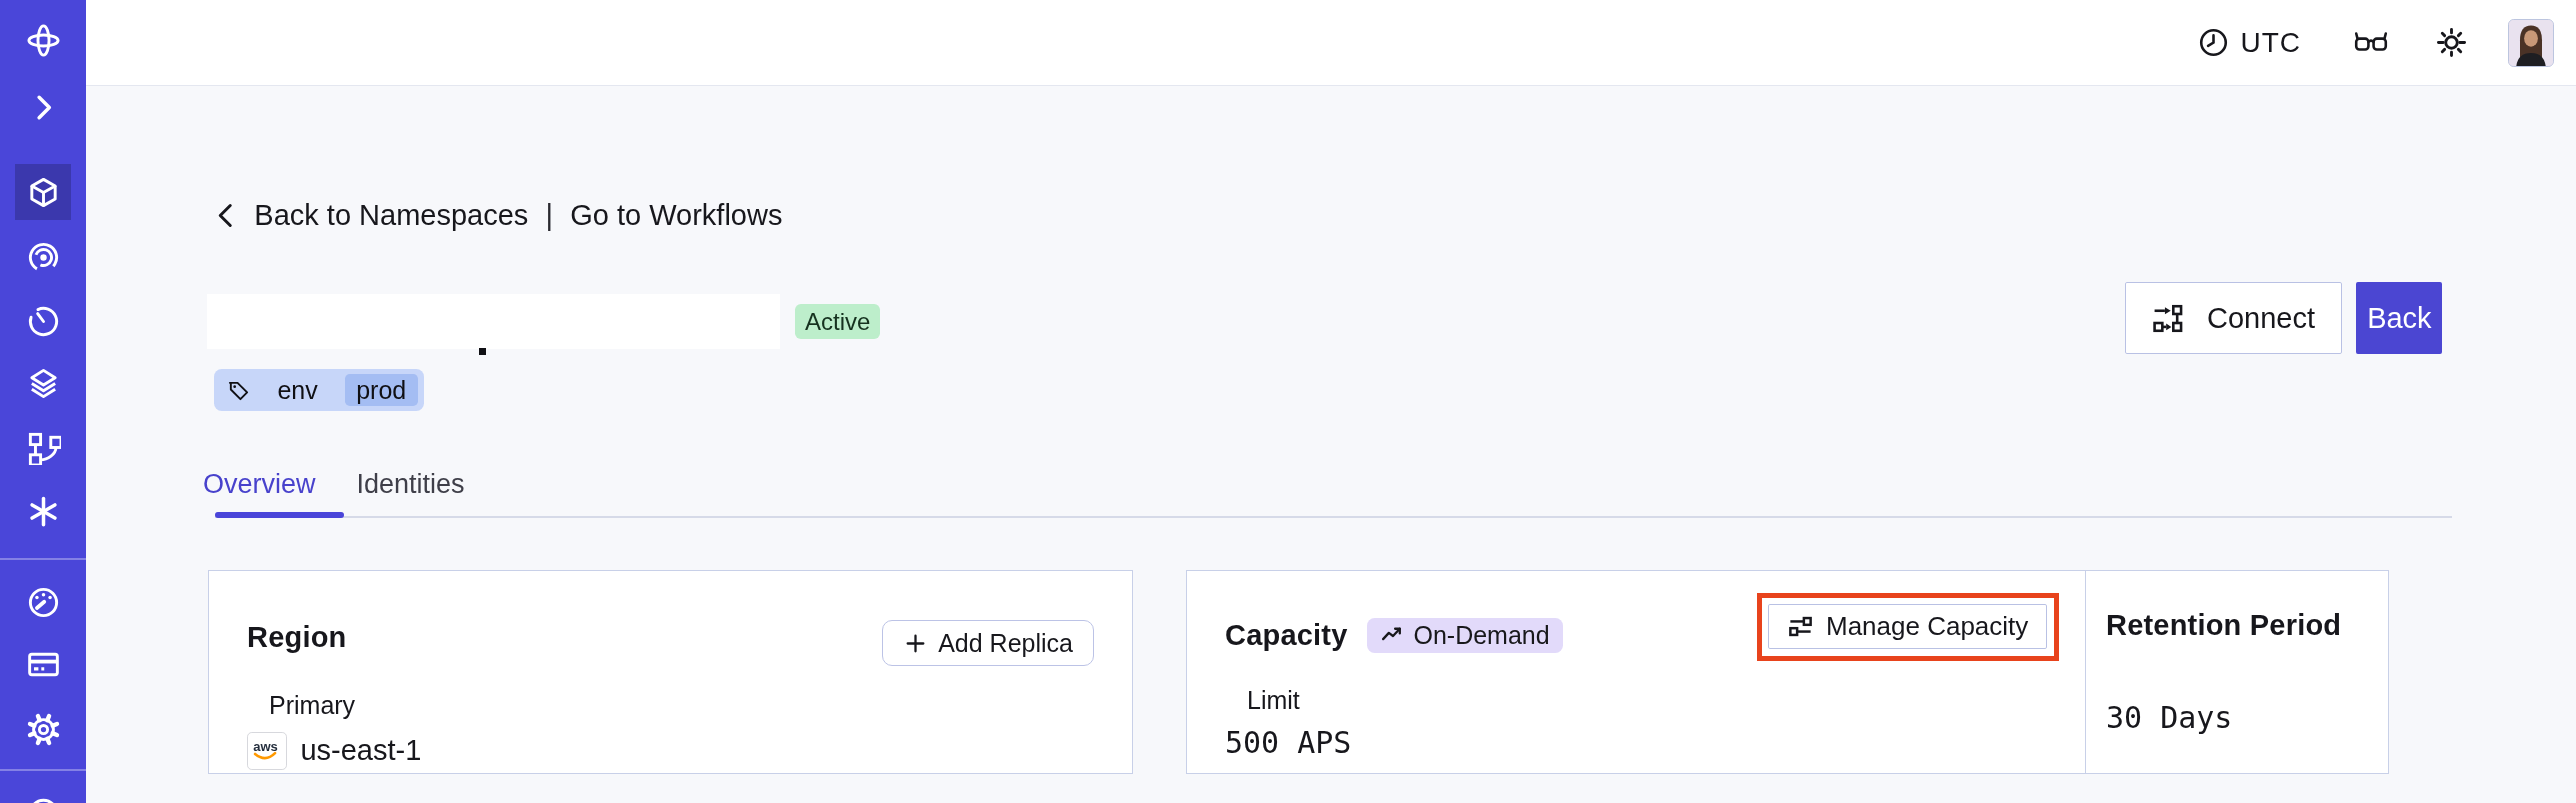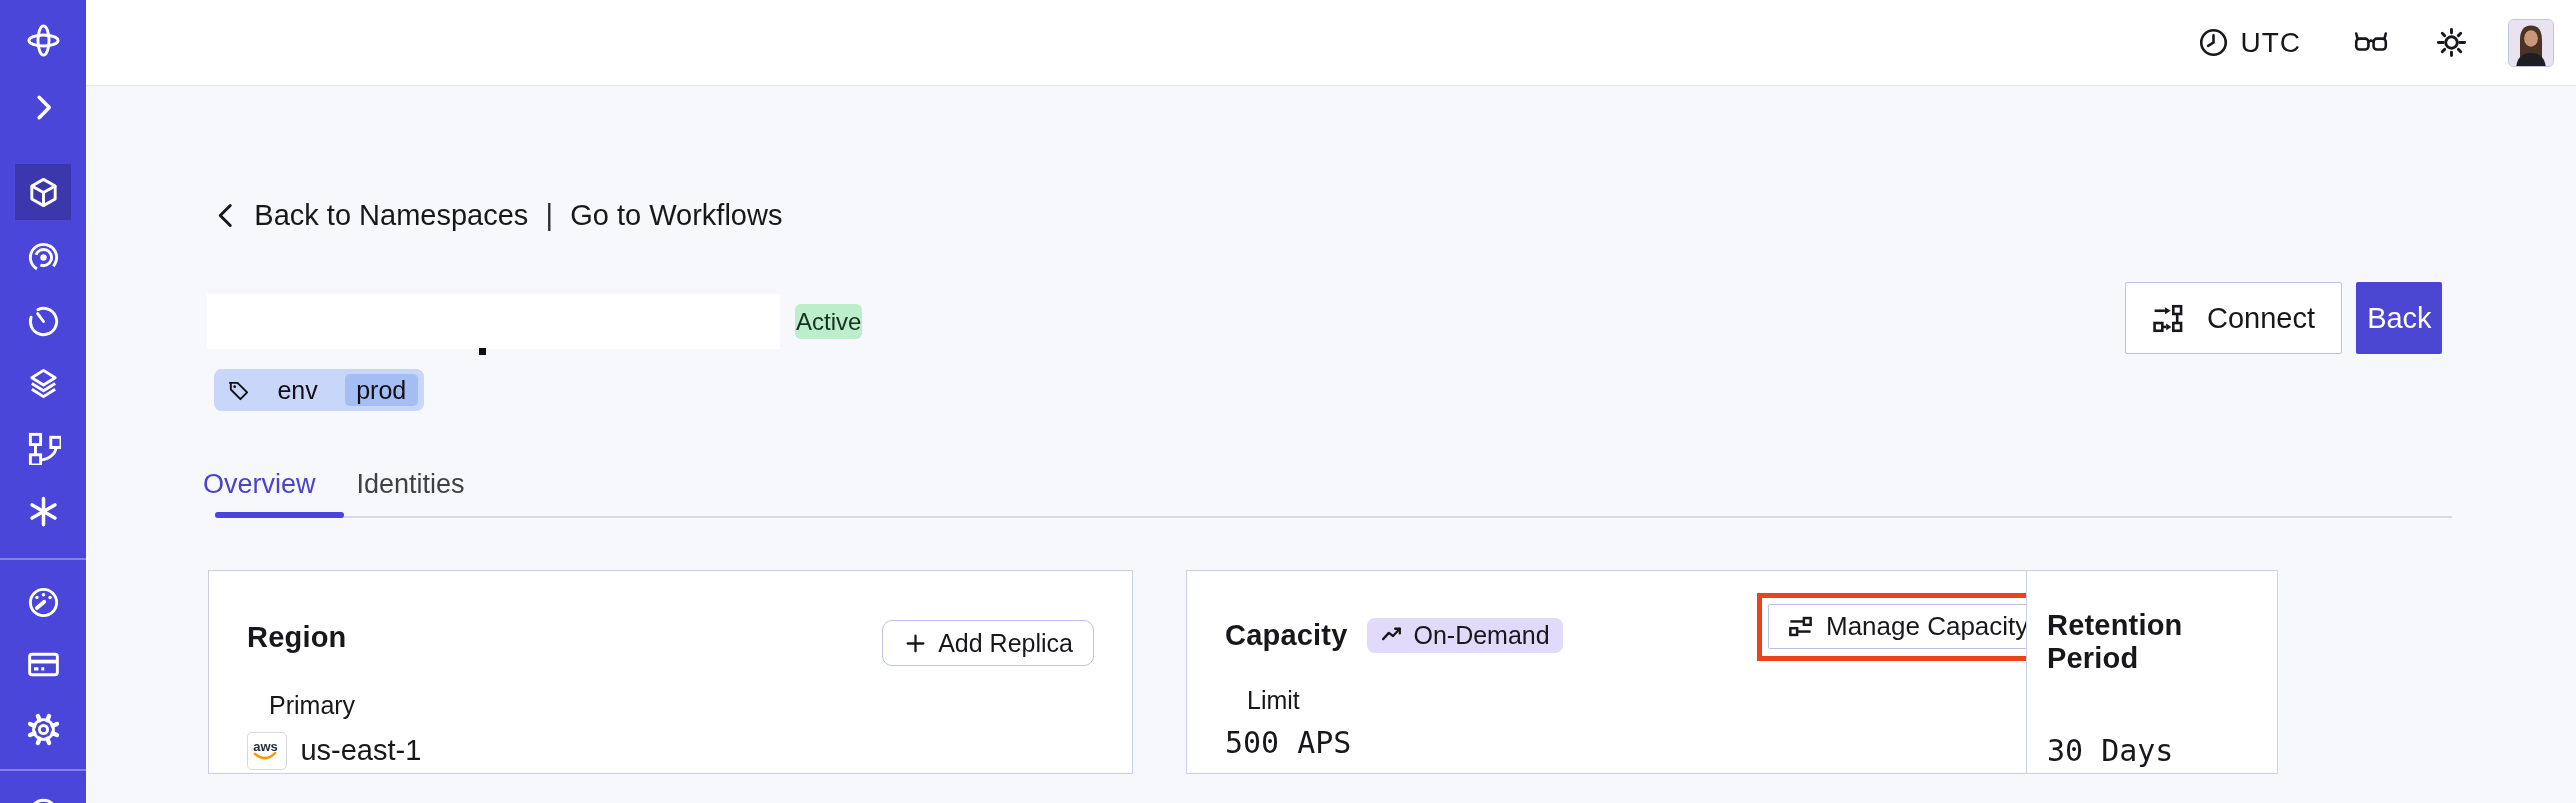--- a/index.html
+++ b/index.html
@@ -27,39 +27,39 @@
 
   
   .content { position:absolute; left:86px; top:86px; width:2490px; height:717px; background:#F7F8FB; }
 
   .breadcrumb { position:absolute; left:128px; top:113px; display:flex; align-items:center; gap:15.3px; font-size:29px; font-weight:500; color:#17171C; }
   .breadcrumb .sep { font-weight:300; color:#2A2A30; padding:0 1.9px; }
   .crumb-link { cursor:pointer; }
 
   .title-redaction { position:absolute; left:121px; top:208px; width:573px; height:55px; background:#fff; }
   .title-dot { position:absolute; left:393px; top:262px; width:6.7px; height:6.7px; background:#101014; }
-  .status-badge { position:absolute; left:709px; top:218px; height:35px; display:flex; align-items:center; padding:0 1px; background:#BDEECB; color:#16321F; font-size:24px; border-radius:5.8px; }
+  .status-badge { position:absolute; left:709px; top:218px; height:35px; display:flex; align-items:center; padding:0 10px; background:#BDEECB; color:#16321F; font-size:24px; border-radius:5.8px; }
 
   .actions { position:absolute; left:2039px; top:196px; display:flex; gap:14.4px; }
   .btn-connect { width:217px; height:72px; background:#fff; border:1.9px solid #B9C1E4; border-radius:1.9px; display:flex; align-items:center; justify-content:center; gap:24px; font-size:29px; font-weight:500; color:#17171C; cursor:pointer; }
   .btn-edit { width:86px; height:72px; background:#4B46D2; border:none; border-radius:1.9px; color:#fff; font-size:29px; font-weight:500; font-family:inherit; cursor:pointer; }
 
   .tag-pill { position:absolute; left:128px; top:283px; height:42px; background:#C7D6F9; border-radius:7.7px; display:flex; align-items:center; gap:27px; padding:0 5.8px 0 13.4px; font-size:25px; color:#101014; }
   .tag-inner { background:#A4BDF3; border-radius:4.8px; height:32px; display:flex; align-items:center; padding:0 11.5px; }
 
   .tabs { position:absolute; left:117px; top:383px; display:flex; gap:41px; font-size:27px; font-weight:500; }
   .tab { cursor:pointer; color:#3F3F49; }
   .tab.active { color:#4842CC; }
   .tab-underline { position:absolute; left:129px; top:426px; width:129px; height:5.8px; background:#4A45D9; border-radius:2.9px; z-index:2; }
   .tab-line { position:absolute; left:129px; top:430px; width:2237px; height:1.9px; background:#D6DAE8; }
 
   .card { position:absolute; top:484px; height:204px; background:#fff; border:1.9px solid #C8D0E8; padding:38px 38px; }
   .card-region { left:122px; width:925px; }
   .card-capacity { left:1100px; width:912px; }
-  .card-retention { left:1940px; width:252px;padding-left:20px; }
+  .card-retention { left:1999px; width:304px;padding-left:20px; }
   .card-head { display:flex; align-items:center; justify-content:space-between; }
   .card-head-left { display:flex; align-items:center; gap:19px; }
   .card-title { font-size:29px; font-weight:700; color:#17171C; letter-spacing:0.2px; }
   .field-label { margin-top:25px; font-size:25px; color:#17171C;margin-left:22px; }
   .mono-value { font-family:"DejaVu Sans Mono",monospace; font-size:30px; color:#17171C; }
   .cap-value { margin-top:9.6px; }
   .ret-value { margin-top:58px; }
 
   .btn-small { height:46px; display:flex; align-items:center; gap:10.5px; padding:0 20px; background:#fff; border:1.9px solid #BCC3E6; border-radius:10px; font-size:25px; color:#17171C; cursor:pointer;margin-top:11px; }
   .ondemand-badge { height:35px; display:flex; align-items:center; gap:8.6px; padding:0 13.4px; background:#E2DAFA; border-radius:7.7px; font-size:25px; color:#18181B; }

